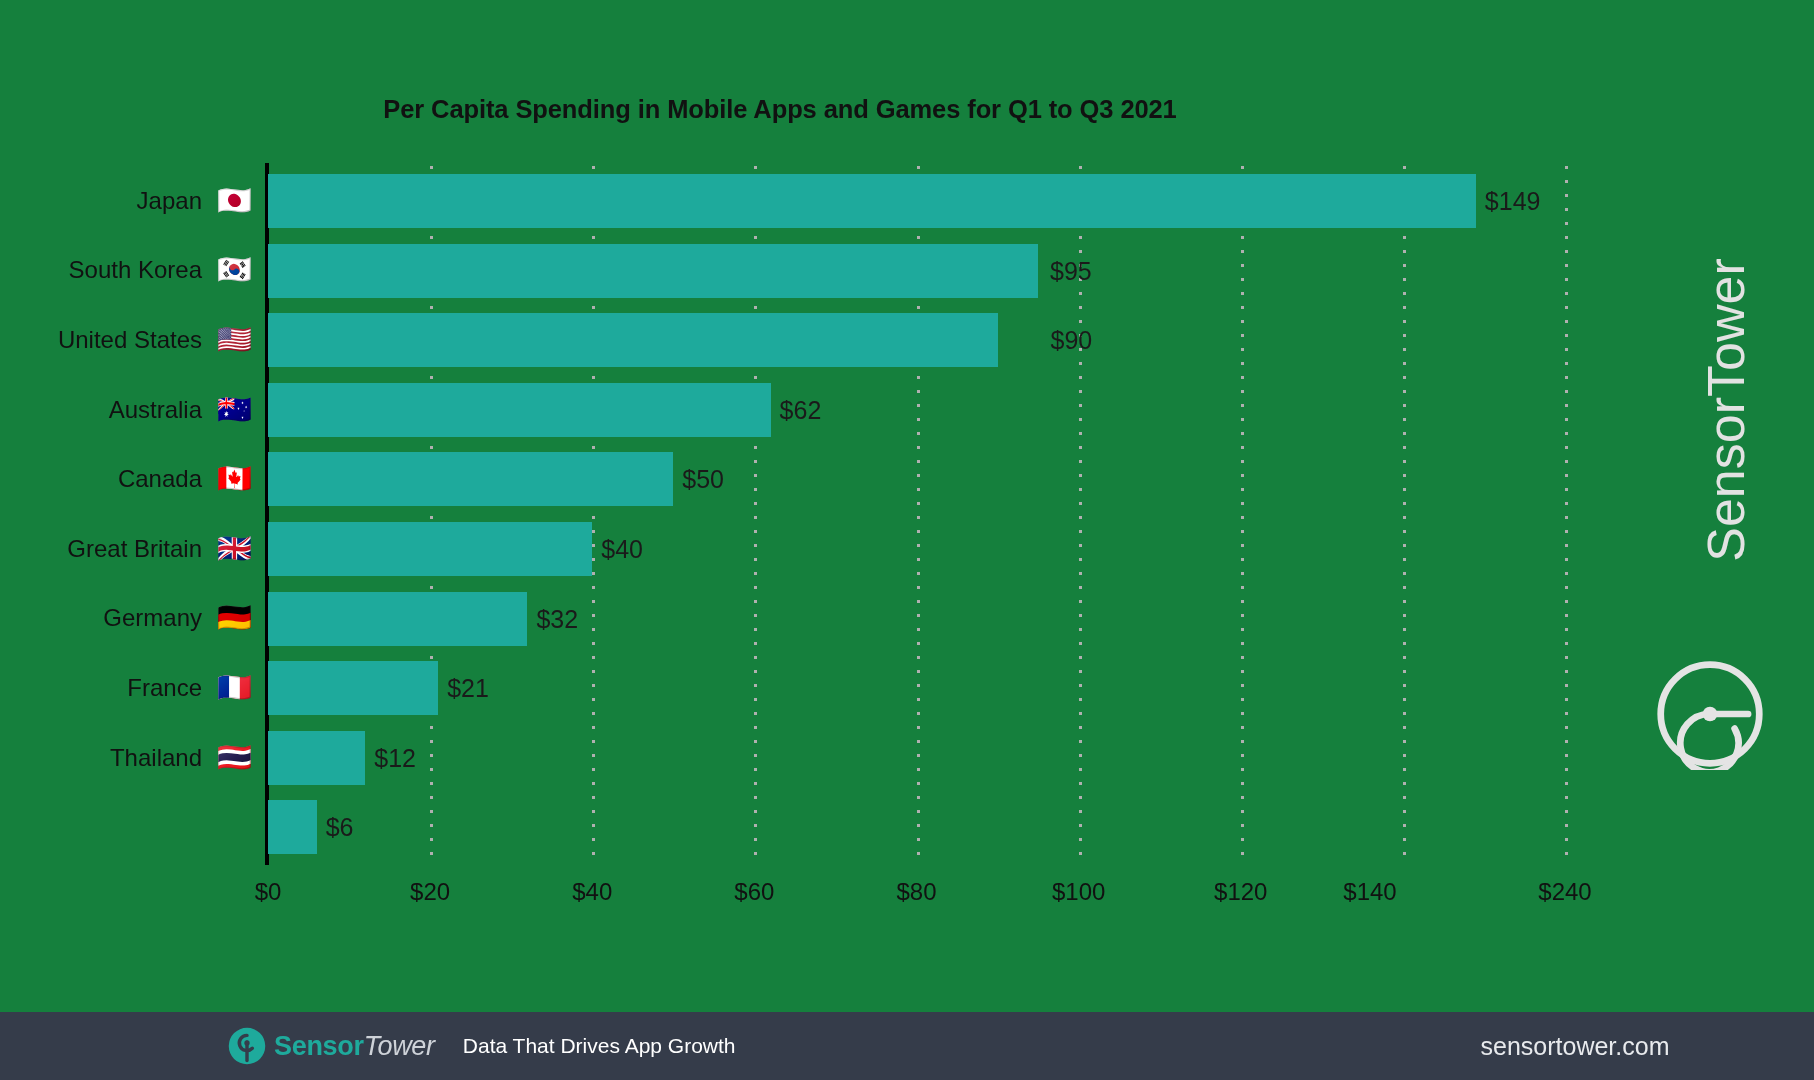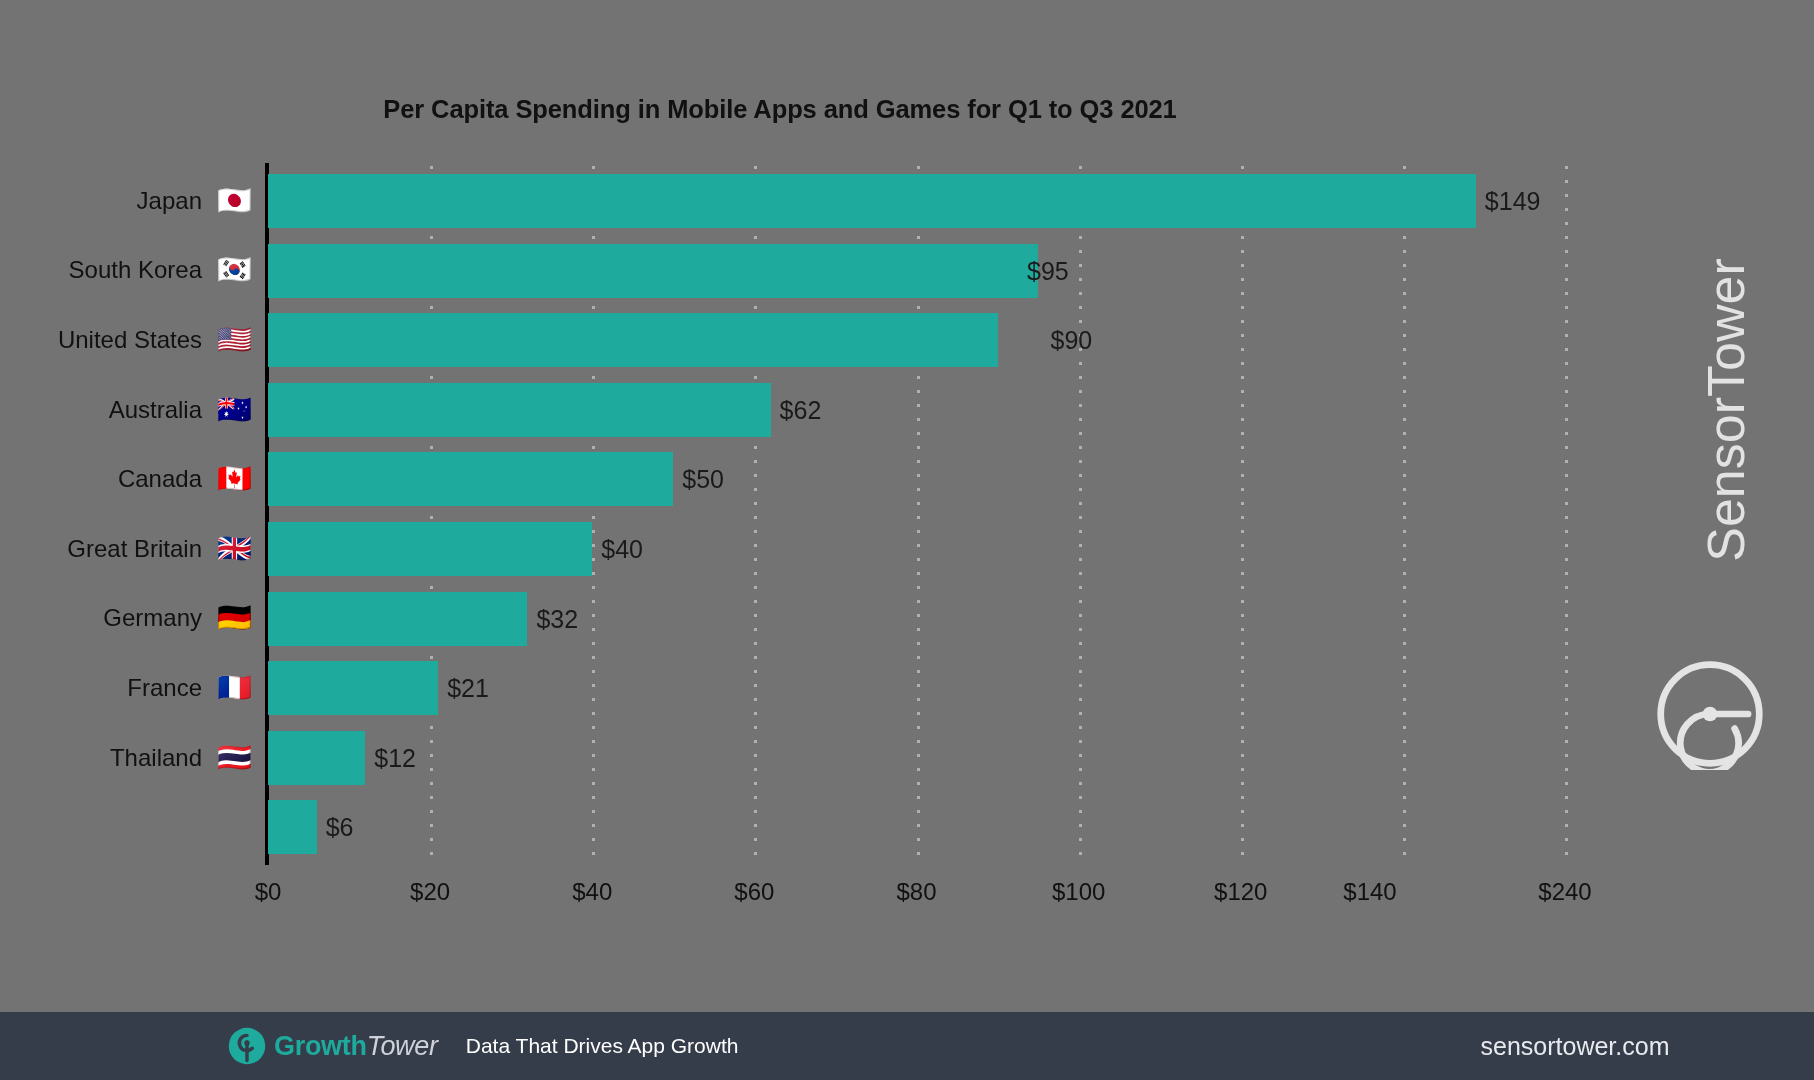--- a/index.html
+++ b/index.html
@@ -14,21 +14,21 @@
     overflow: hidden;
     position: relative;
   }
 
   
   #figure {
     position: absolute;
     left: 0; top: 0;
     width: 1814px;
     height: 1012px;
-    background: #737373;
+    background: #15803d;
     overflow: hidden;
   }
 
   #chart-title {
     position: absolute;
     left: 0;
     top: 95px;
     width: 1560px;
     text-align: center;
     font-size: 25.5px;
@@ -279,21 +279,21 @@
       <div class="gridline" style="left: 810.625px;"></div>
       <div class="gridline" style="left: 972.75px;"></div>
       <div class="gridline" style="left: 1134.88px;"></div>
       <div class="gridline" style="left: 1297px;"></div>
       <div class="row" style="top: 0px;">
         <div class="bar" style="width: 1207.83px; background: rgb(30, 170, 156);"></div>
         <div class="bar-value" style="left: 1207.83px;">$149</div>
       </div>
       <div class="row" style="top: 69.6px;">
         <div class="bar" style="width: 770.094px; background: rgb(30, 170, 156);"></div>
-        <div class="bar-value" style="left: 749px; padding-left: 10px;">$95</div>
+        <div class="bar-value" style="left: 772px; padding-left: 10px;">$95</div>
       </div>
       <div class="row" style="top: 139.2px;">
         <div class="bar" style="width: 729.562px; background: rgb(30, 170, 156);"></div>
         <div class="bar-value" style="left: 729.562px; margin-left: 44px;">$90</div>
       </div>
       <div class="row" style="top: 208.8px;">
         <div class="bar" style="width: 502.587px; background: rgb(30, 170, 156);"></div>
         <div class="bar-value" style="left: 502.587px;">$62</div>
       </div>
       <div class="row" style="top: 278.4px;">
@@ -347,18 +347,18 @@
 
 <div id="footer">
   <div id="footer-left">
     <svg id="footer-logo" viewBox="0 0 100 100">
       <circle cx="50" cy="50" r="48" fill="#1EAA9C"></circle>
       <path d="M50 22 a20 20 0 1 0 14 34" fill="none" stroke="#353C4A" stroke-width="9" stroke-linecap="round"></path>
       <line x1="50" y1="40" x2="50" y2="88" stroke="#353C4A" stroke-width="9" stroke-linecap="round"></line>
       <circle cx="50" cy="42" r="7" fill="#353C4A"></circle>
     </svg>
     <div id="brand">
-      <span id="brand-sensor">Growth</span><span id="brand-tower">Tower</span>
+      <span id="brand-sensor">Sensor</span><span id="brand-tower">Tower</span>
     </div>
     <div id="tagline">Data That Drives App Growth</div>
   </div>
   <div id="footer-url"><span>sensortower.com</span></div>
 </div>
 
 </body></html>

